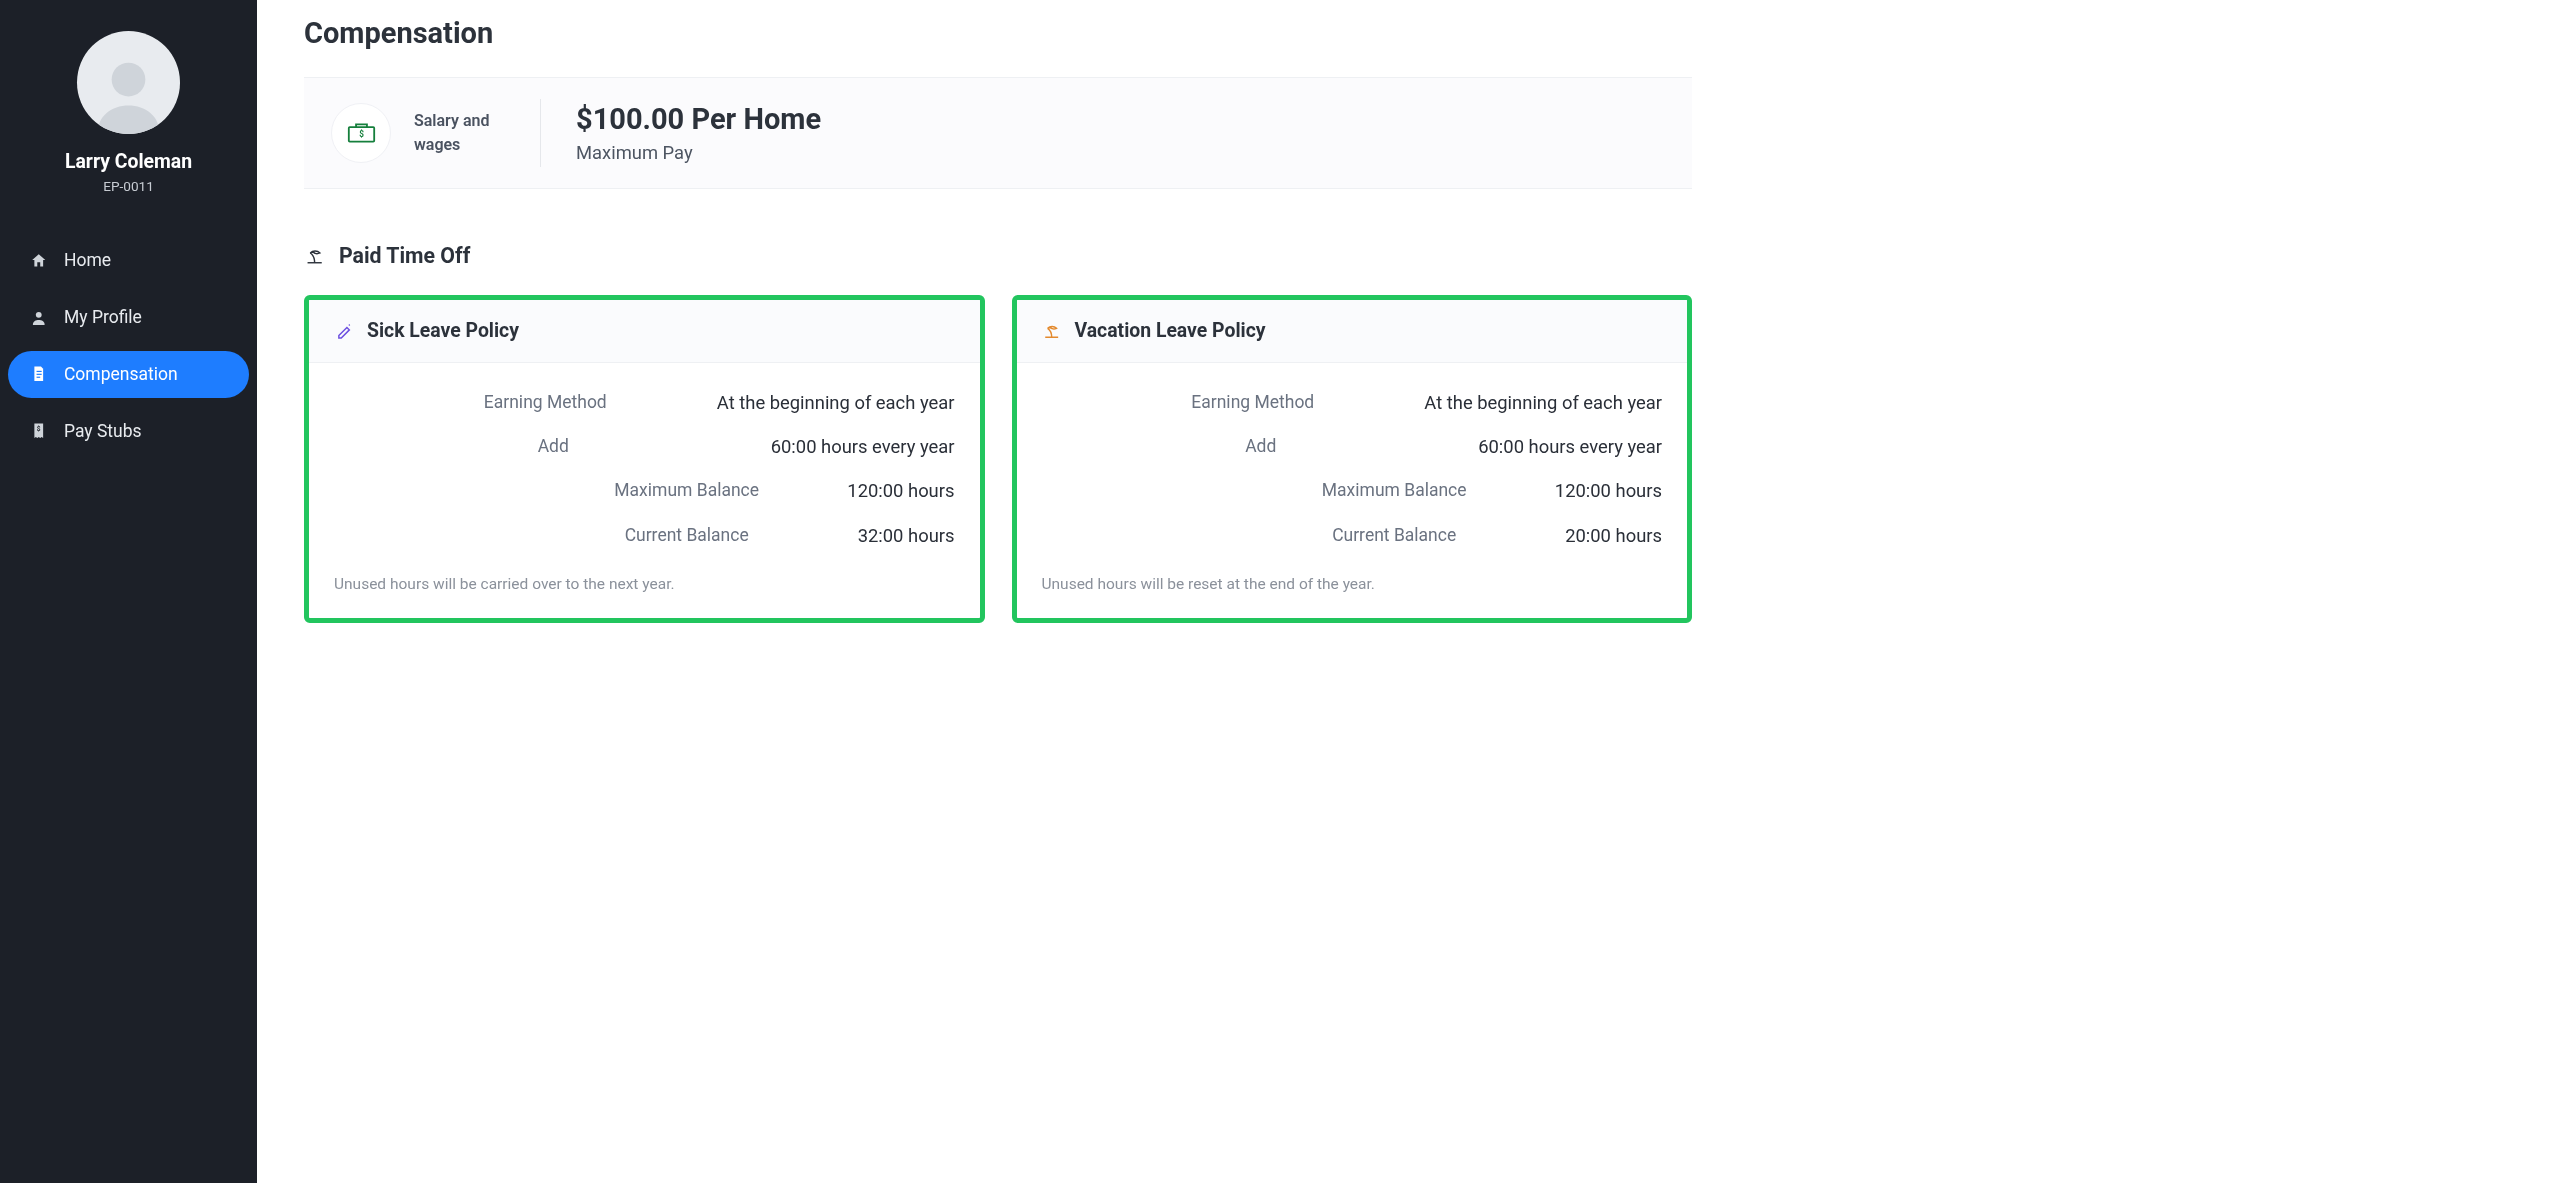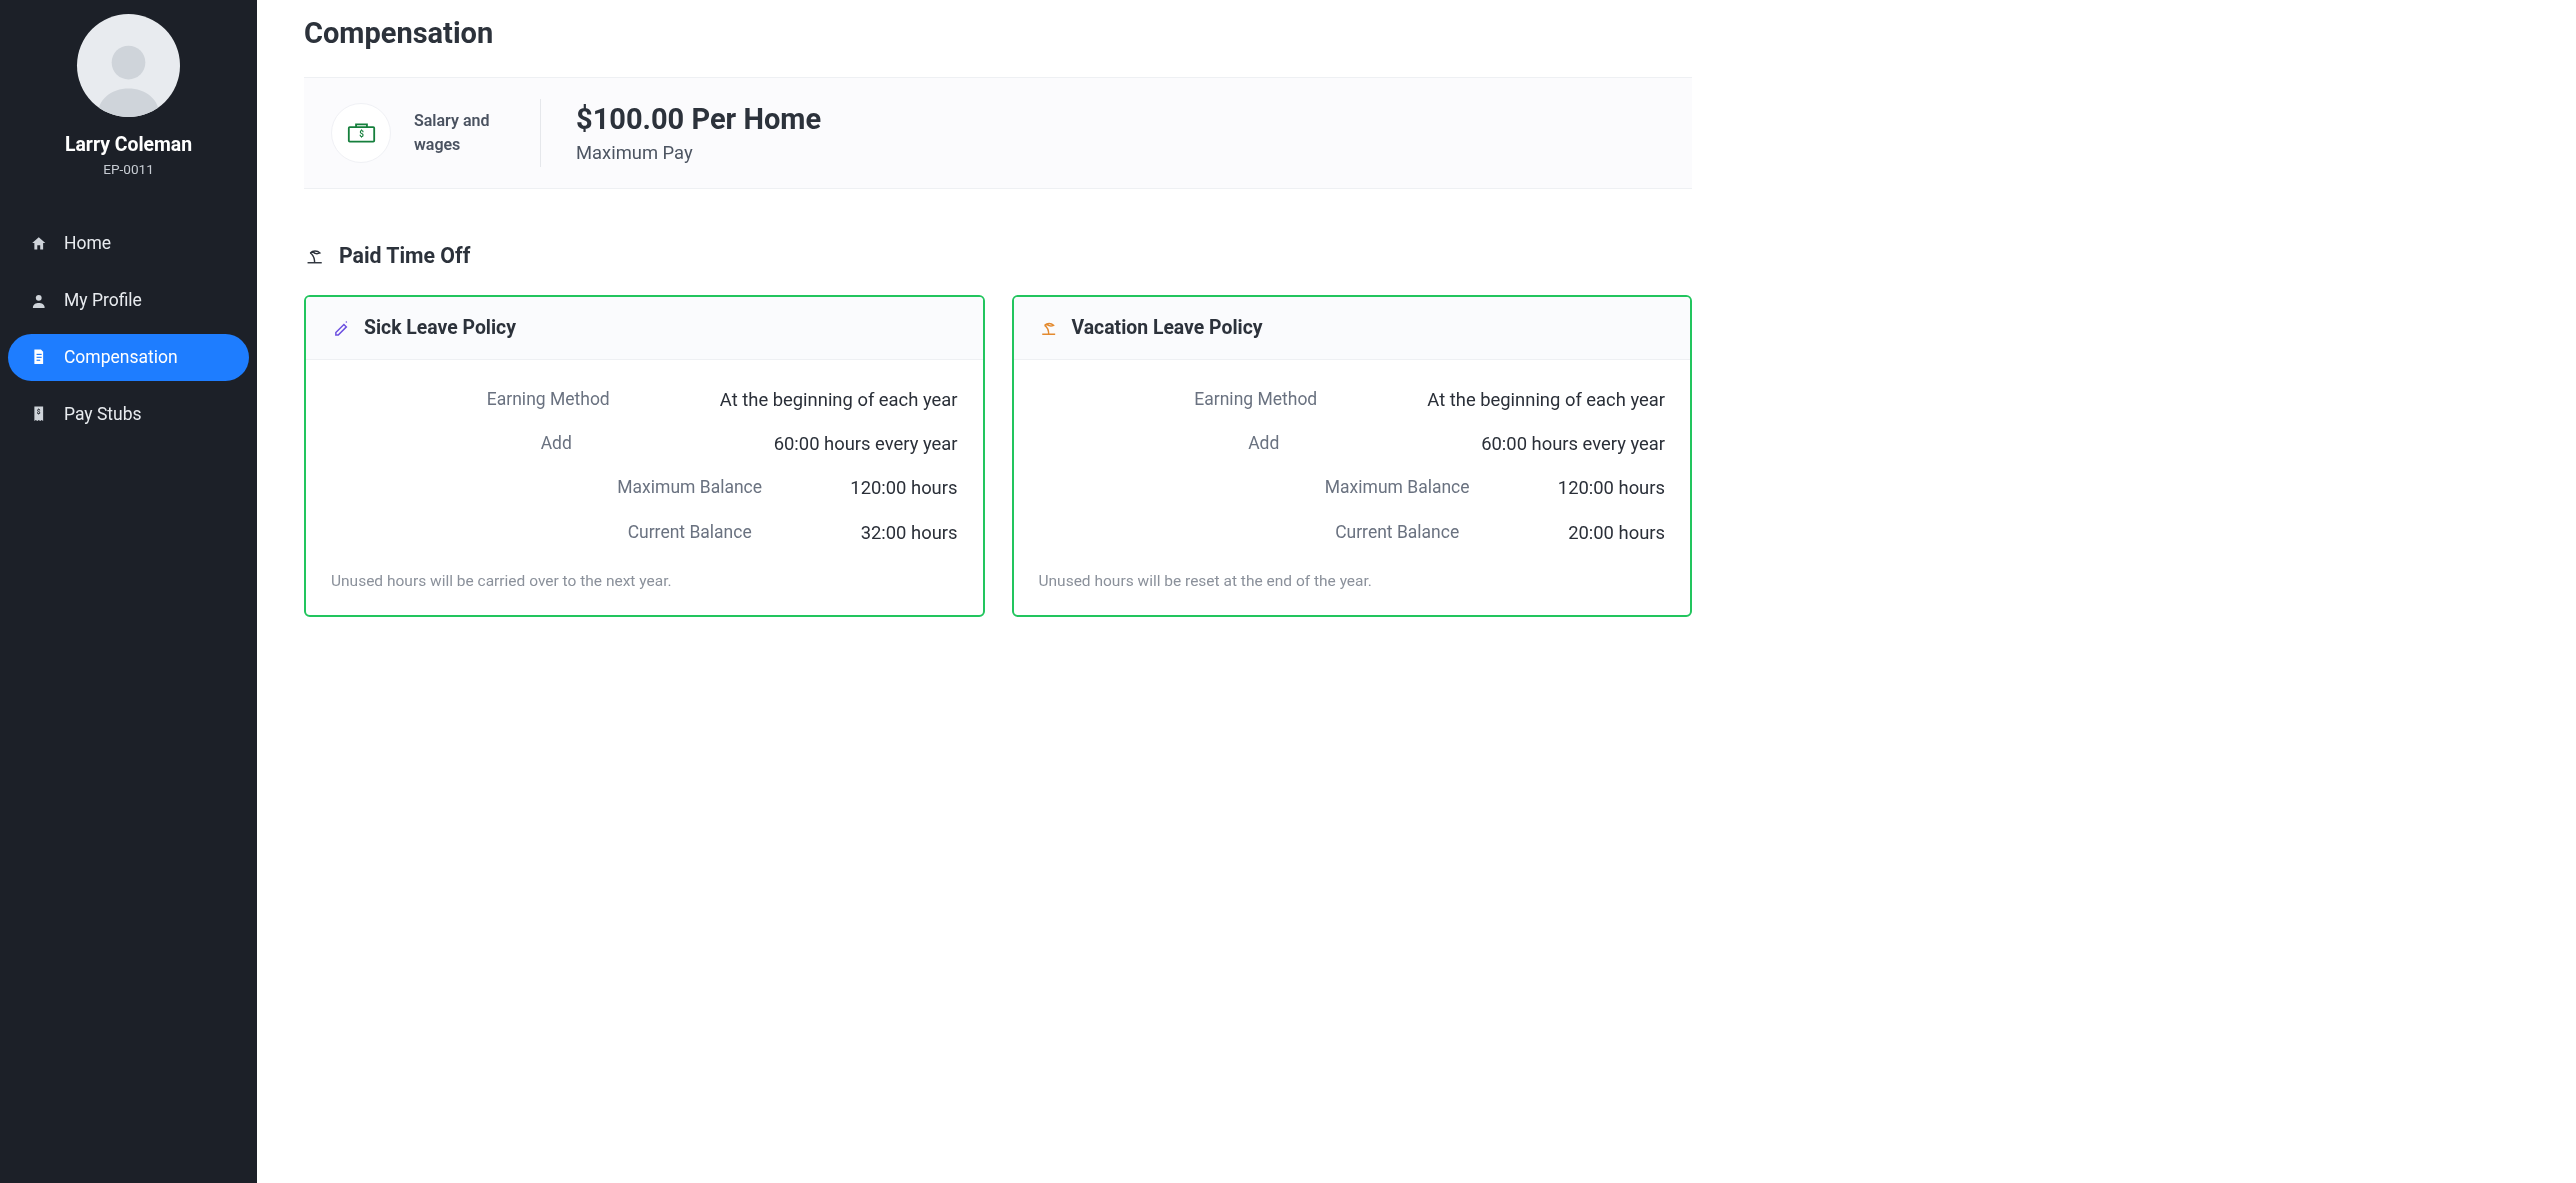--- a/index.html
+++ b/index.html
@@ -11,21 +11,21 @@
     display: flex;
     min-height: 100vh;
   }
 
   
   .sidebar {
     width: 257px;
     background: #1c2028;
     color: #fff;
     flex-shrink: 0;
-    padding-top: 14px;
+    padding-top: 31px;
     display: flex;
     flex-direction: column;
     align-items: stretch;
   }
   .profile {
     display: flex;
     flex-direction: column;
     align-items: center;
     padding: 0 15.5px 27px;
   }
@@ -140,21 +140,21 @@
     font-weight: 700;
     color: #2c323b;
   }
 
   .policy-row {
     display: flex;
     gap: 27px;
   }
   .policy-card {
     flex: 1;
-    border: 2px solid #22c55e;
+    border: 5px solid #22c55e;
     border-radius: 5.8px;
     background: #fff;
     overflow: hidden;
   }
   .policy-head {
     background: #fafbfd;
     border-bottom: 1px solid #eef0f3;
     padding: 19.4px 25px;
     display: flex;
     align-items: center;

